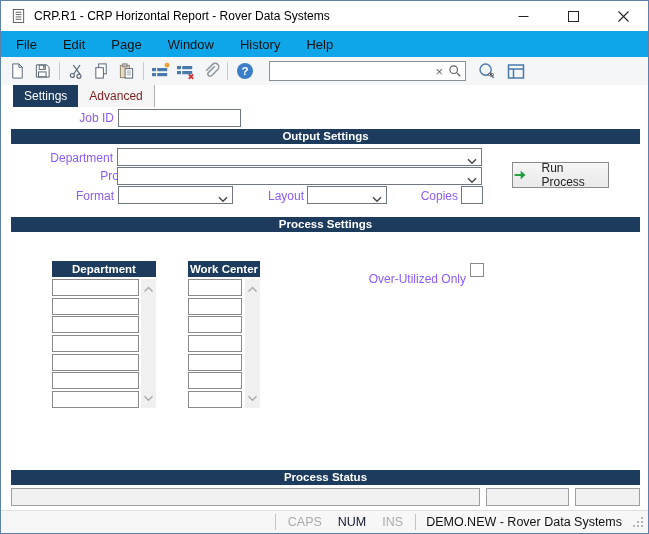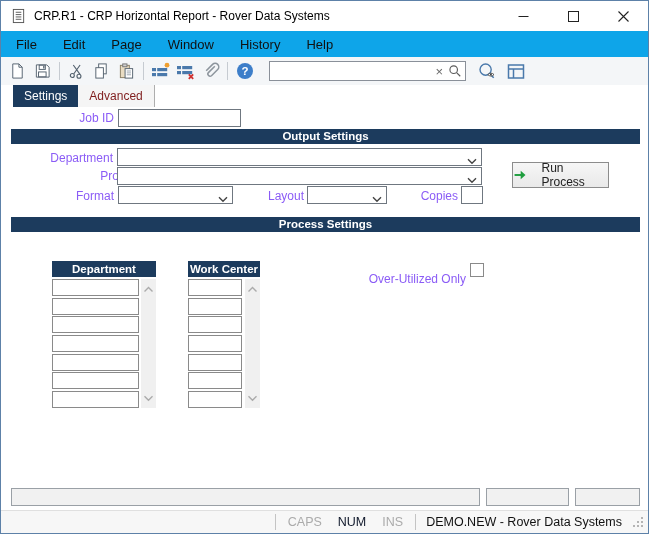--- a/index.html
+++ b/index.html
@@ -309,20 +309,21 @@
             <path d="M1 5.5l4-4 4 4" fill="none" stroke="#ababab" stroke-width="1.4"></path>
           </svg></span>
       <span class="chev-dn"><svg width="11" height="7" viewBox="0 0 10 7">
             <path d="M1 1.2l4 4 4-4" fill="none" stroke="#ababab" stroke-width="1.4"></path>
           </svg></span>
     </div>
 
     <span class="field-label" style="left:300px; width:165px; top:157px;margin-top:8px;">Over-Utilized Only</span>
     <div class="checkbox" style="left:469px; top:156px;"></div>
 
+    <div class="section-bar" style="top:363px;">Process Status</div>
     <div class="status-field" style="left:10px; width:469px;"></div>
     <div class="status-field" style="left:485px; width:83px;"></div>
     <div class="status-field" style="left:574px; width:65px;"></div>
   </div>
 
   <div class="statusbar">
     <div class="sb-sep"></div>
     <span class="sb-flag">CAPS</span>
     <span class="sb-flag on">NUM</span>
     <span class="sb-flag">INS</span>

